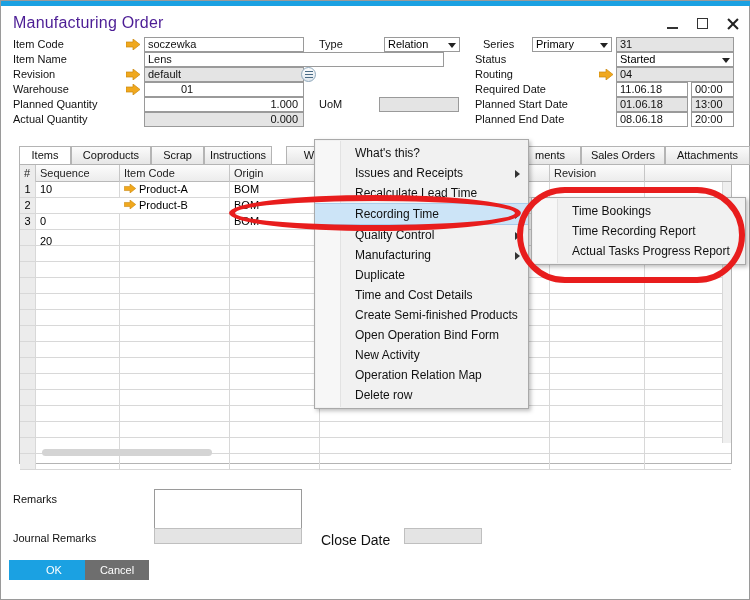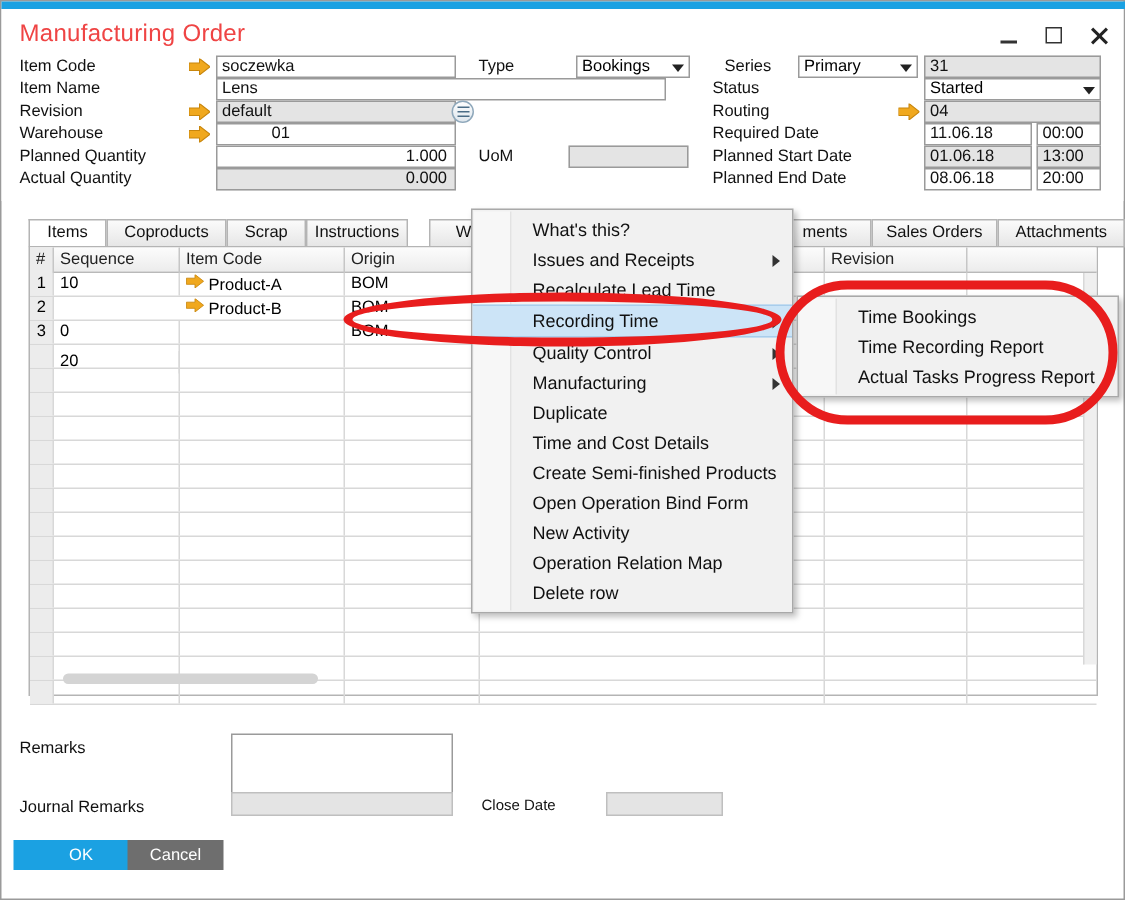--- a/index.html
+++ b/index.html
@@ -6,21 +6,21 @@
   body{
     width:750px;height:600px;overflow:hidden;
     font-family:"Liberation Sans","DejaVu Sans",sans-serif;
     font-size:11px;color:#000;background:#f3f3f3;
   }
   #app{position:relative;width:750px;height:600px;background:#ffffff;
        border:1px solid #9a9a9a;box-sizing:border-box;}
   
   .titlestrip{position:absolute;left:0;top:0;width:750px;height:5px;background:#1ba1e2;}
   .titlebar{position:absolute;left:0;top:5px;width:748px;height:28px;background:#ffffff;}
-  .title-text{position:absolute;left:12px;top:8px;font-size:16px;color:#ef4444;letter-spacing:.2px;}
+  .title-text{position:absolute;left:12px;top:8px;font-size:16px;color:#4c1d95;letter-spacing:.2px;}
   .wbtns{position:absolute;right:8px;top:10px;display:flex;gap:14px;align-items:center;}
   .wbtn{width:16px;height:16px;position:relative;cursor:default;}
   .wbtn .min{position:absolute;left:2px;top:11px;width:11px;height:2px;background:#333;}
   .wbtn .max{position:absolute;left:2px;top:2px;width:11px;height:11px;border:1.6px solid #333;box-sizing:border-box;}
   .wbtn .clsA,.wbtn .clsB{position:absolute;left:1px;top:7px;width:14px;height:2px;background:#222;}
   .wbtn .clsA{transform:rotate(45deg);} .wbtn .clsB{transform:rotate(-45deg);}
   
   .hdr{position:absolute;left:0;top:33px;width:748px;height:100px;background:#fff;}
   .lbl{position:absolute;font-size:11px;color:#111;white-space:nowrap;}
   .fld{position:absolute;box-sizing:border-box;border:1px solid #9a9a9a;background:#fff;
@@ -131,21 +131,21 @@
     <div class="fld gray" style="left:143px;top:33px;width:160px;">default</div>
     <div class="revbtn" style="left:300px;top:33px;">
         <i></i>
       </div>
     <div class="fld" style="left:143px;top:48px;width:160px;padding-left:36px;">01</div>
     <div class="fld num" style="left:143px;top:63px;width:160px;">1.000</div>
     <div class="fld num gray" style="left:143px;top:78px;width:160px;">0.000</div>
 
     <div class="lbl" style="left:318px;top:4px;">Type</div>
     <div class="combo" style="left:383px;top:3px;width:76px;">
-      <span>Bookings</span><span class="car"></span>
+      <span>Relation</span><span class="car"></span>
     </div>
     <div class="lbl" style="left:318px;top:64px;">UoM</div>
     <div class="fld gray" style="left:378px;top:63px;width:80px;"></div>
 
     <div class="lbl" style="left:482px;top:4px;">Series</div>
     <div class="lbl" style="left:474px;top:19px;">Status</div>
     <div class="lbl" style="left:474px;top:34px;">Routing</div>
     <div class="lbl" style="left:474px;top:49px;">Required Date</div>
     <div class="lbl" style="left:474px;top:64px;">Planned Start Date</div>
     <div class="lbl" style="left:474px;top:79px;">Planned End Date</div>
@@ -348,21 +348,21 @@
     <div class="vscrollcol" style="left:702px;height:261px;"></div>
     <div class="hscroll"></div>
   </div>
 
   <div class="lbl" style="left:12px;top:492px;font-size:11px;">Remarks</div>
   <div class="remarks-box"></div>
 
   <div class="lbl" style="left:12px;top:531px;font-size:11px;">Journal Remarks</div>
   <div class="jr-box"></div>
 
-  <div class="lbl" style="left:320px;top:531px;font-size:10px;">Close Date</div>
+  <div class="lbl" style="left:320px;top:531px;font-size:14px;">Close Date</div>
   <div class="cd-box"></div>
 
   <div class="btn ok">OK</div>
   <div class="btn cancel">Cancel</div>
 
   <div class="ctxmenu">
     <div class="gutter"></div>
     <div id="ctxitems">
         <div class="mi"><span>What's this?</span></div>
         <div class="mi"><span>Issues and Receipts</span><span class="sub"></span></div>

